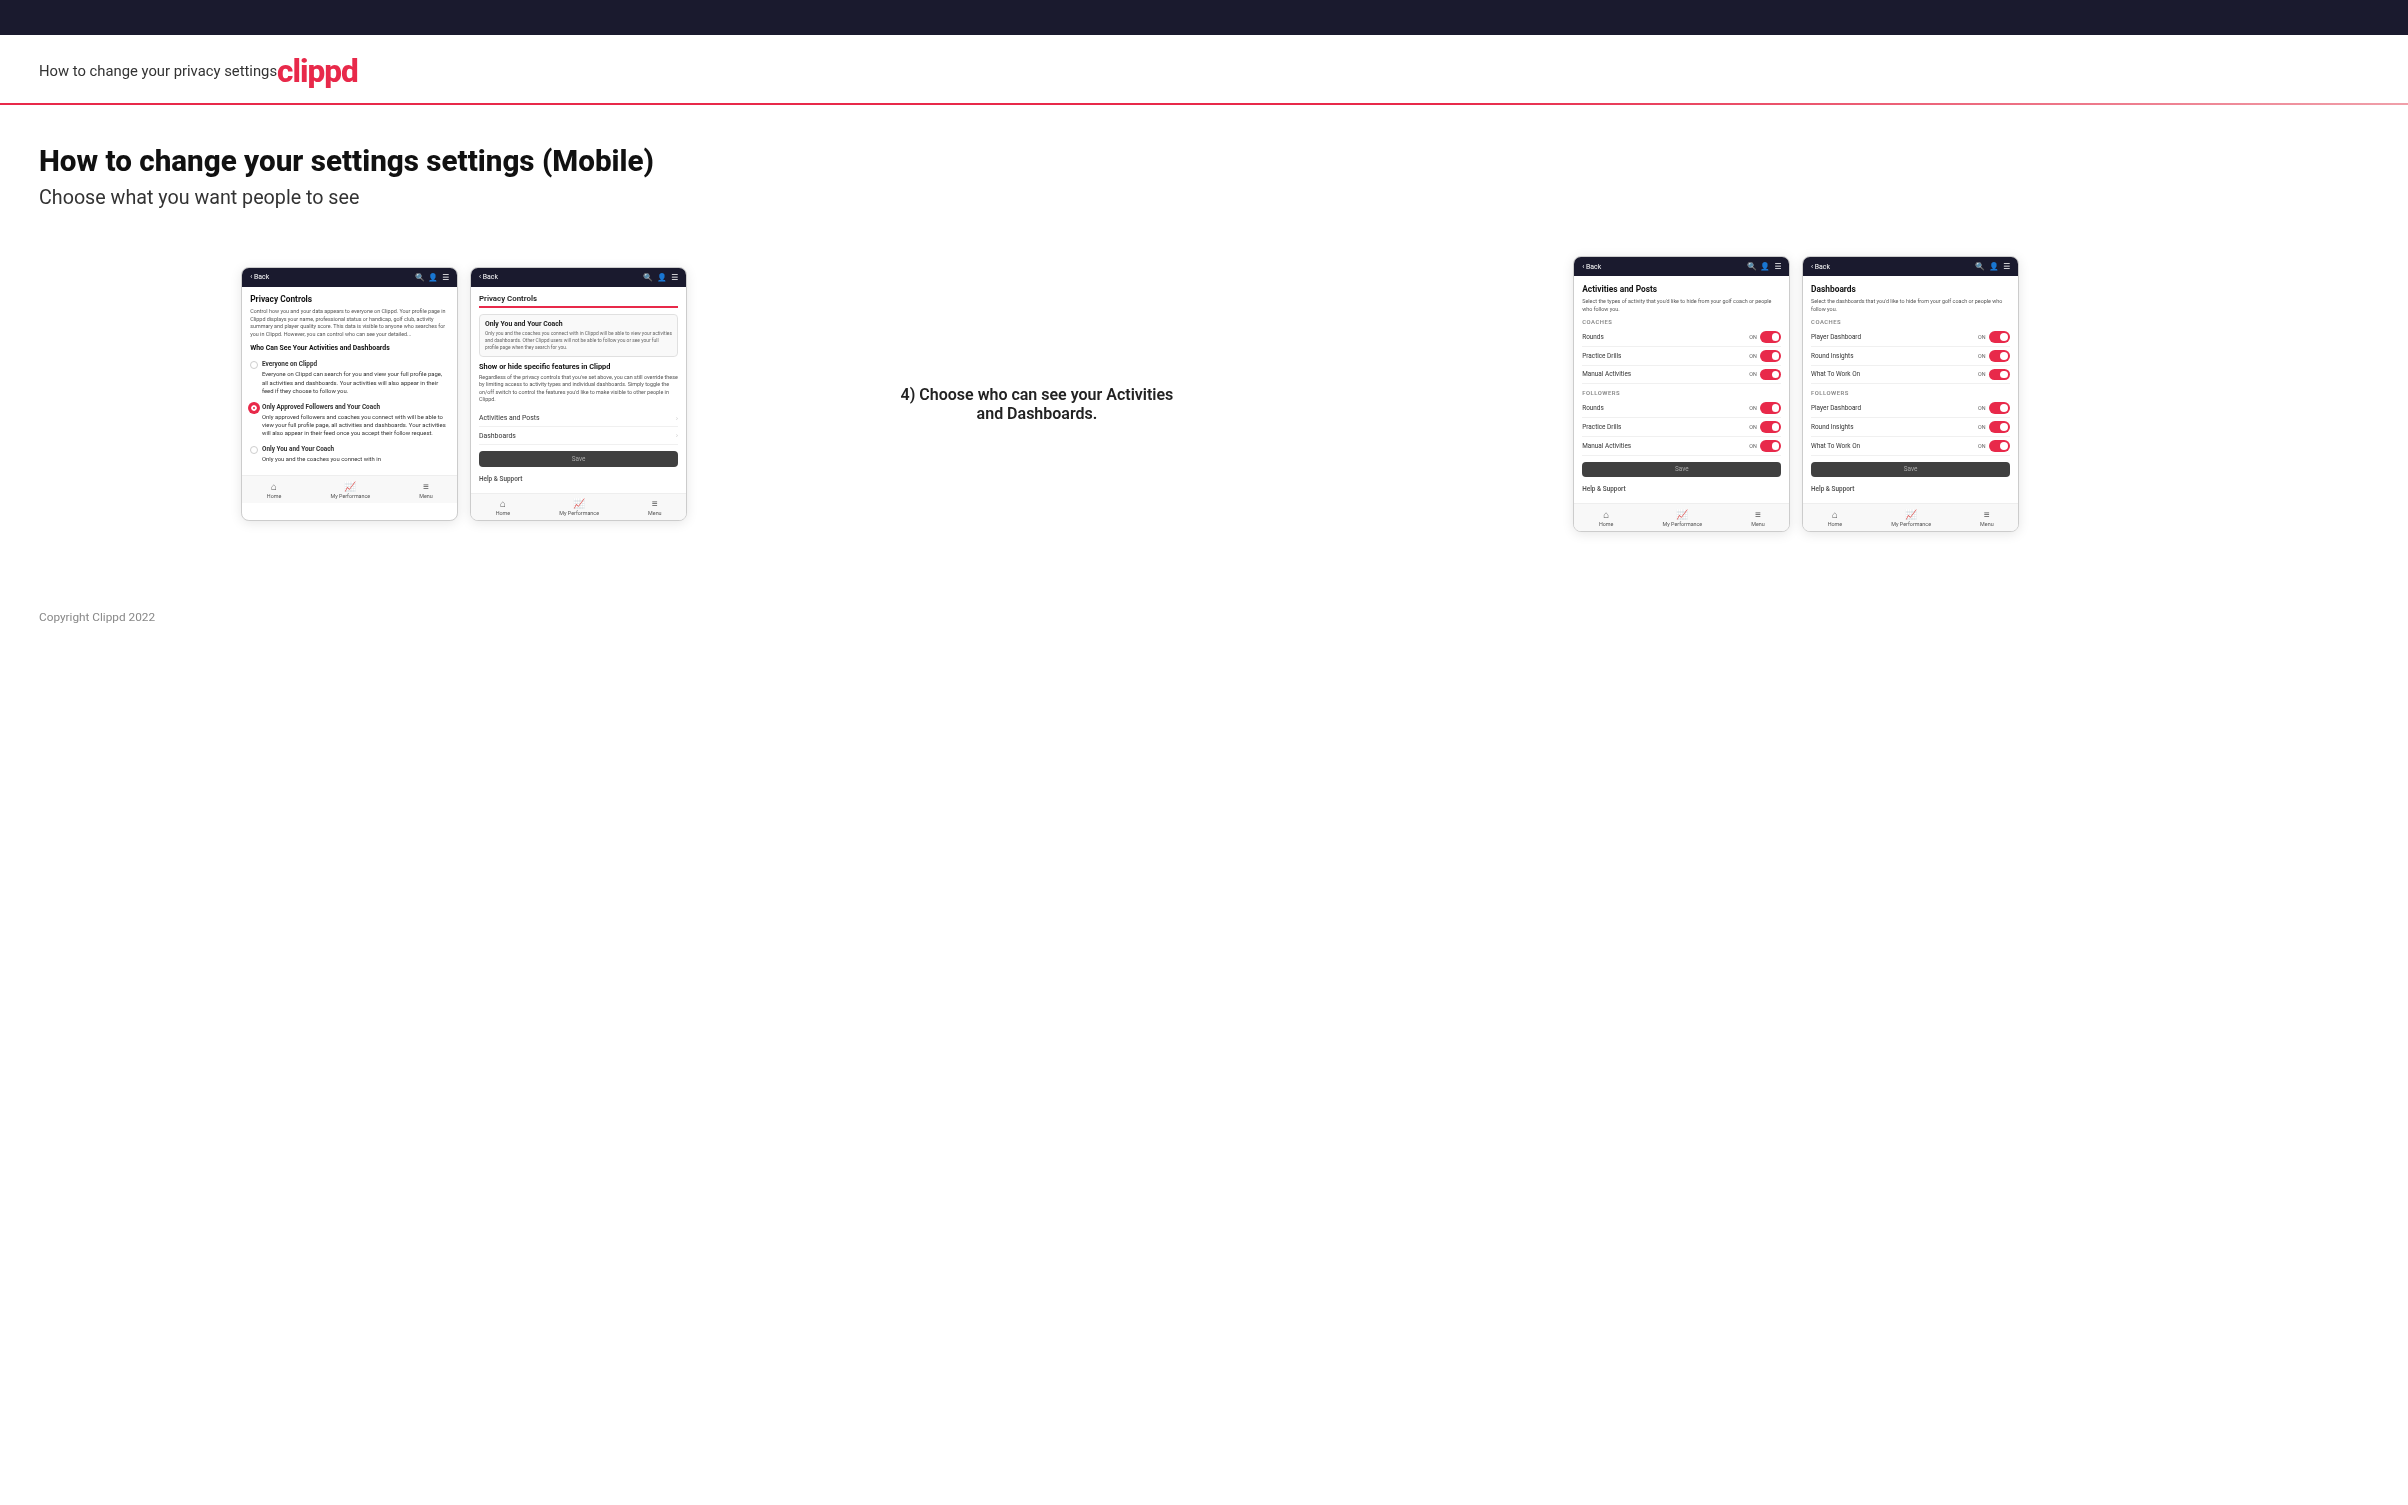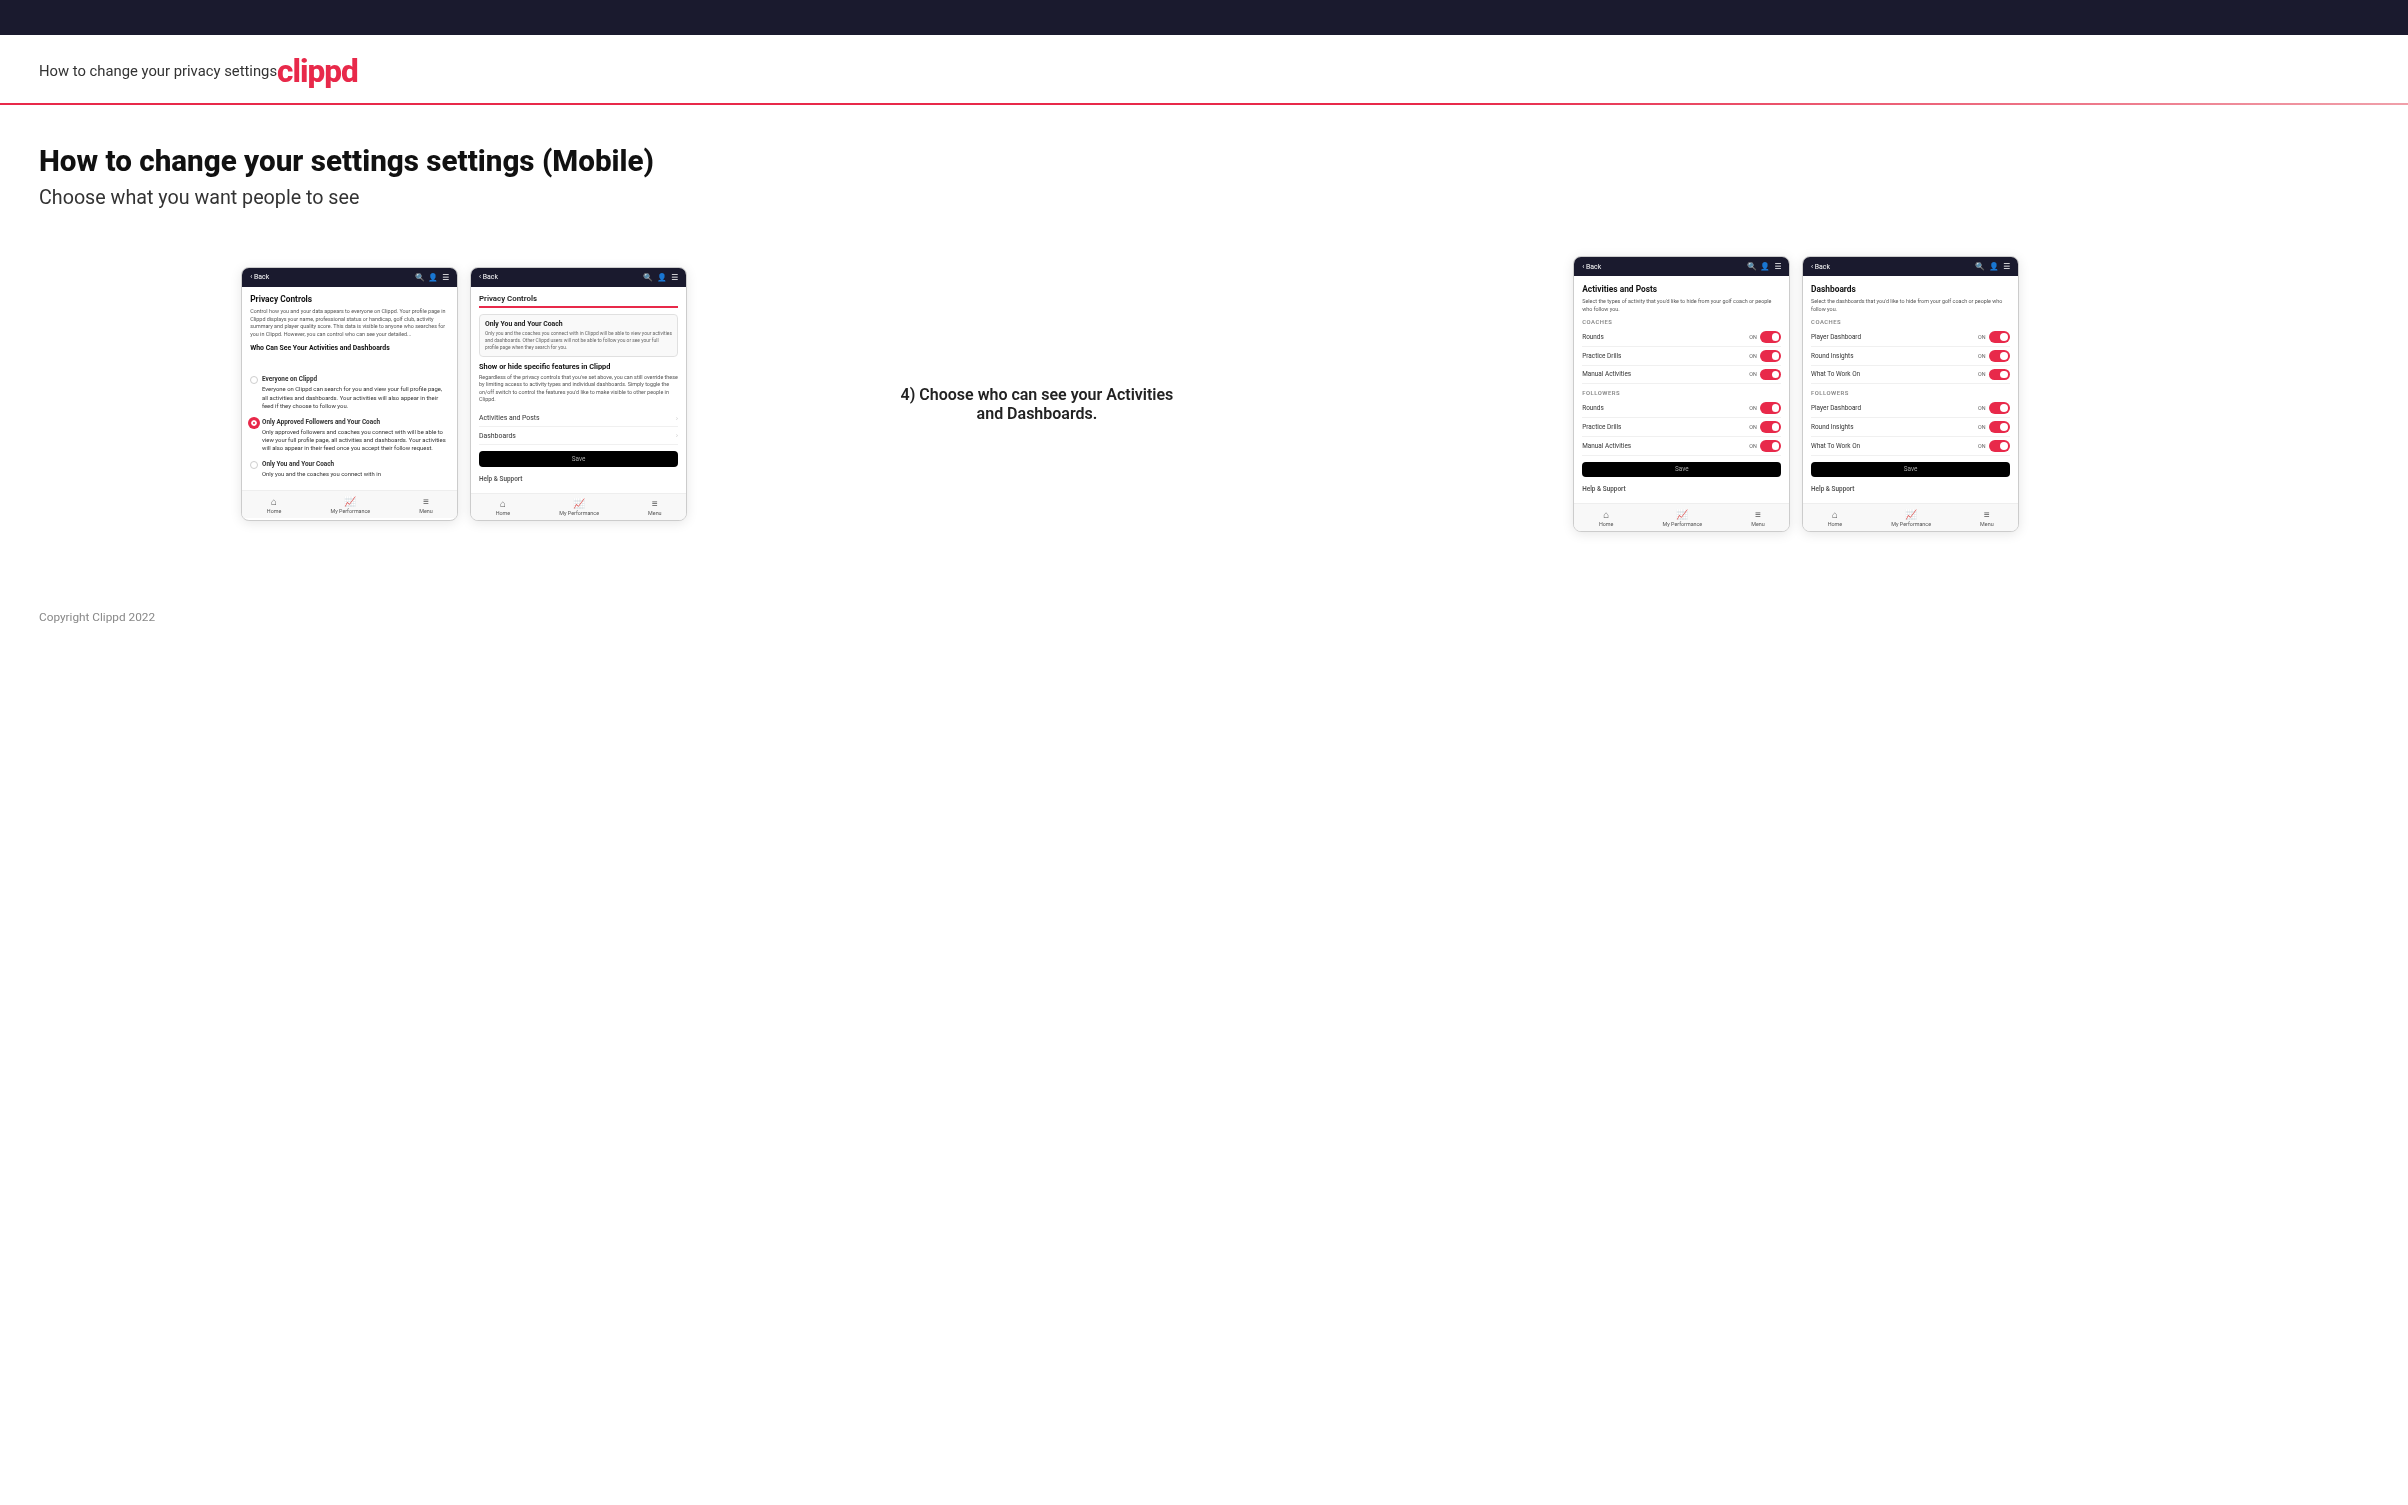--- a/index.html
+++ b/index.html
@@ -129,21 +129,21 @@
       content: '';
       position: absolute;
       right: 2px;
       top: 2px;
       width: 7.9px;
       height: 7.9px;
       background: #fff;
       border-radius: 50%;
     }
     .phone-save-btn {
-      background: #000000;
+      background: #404040;
       color: #aaa;
       border: none;
       border-radius: 3.9px;
       padding: 3.9px 0;
       width: 100%;
       font-size: 6.4px;
       text-align: center;
       margin: 5.9px 0 3.9px 0;
     }
     .phone-footer {
@@ -311,21 +311,21 @@
             <span class="back-btn">‹ Back</span>
             <div class="nav-icons">
               <span>🔍</span>
               <span>👤</span>
               <span>☰</span>
             </div>
           </div>
           <div class="phone-content">
             <div class="phone-section-title">Privacy Controls</div>
             <div class="phone-text">Control how you and your data appears to everyone on Clippd. Your profile page in Clippd displays your name, professional status or handicap, golf club, activity summary and player quality score. This data is visible to anyone who searches for you in Clippd. However, you can control who can see your detailed...</div>
-            <div class="phone-section-title" style="font-size:6.9px; margin-bottom:19px;">Who Can See Your Activities and Dashboards</div>
+            <div class="phone-section-title" style="font-size:6.9px; margin-bottom:4px;">Who Can See Your Activities and Dashboards</div>
 
             <div class="radio-option">
               <div class="radio-circle"></div>
               <div class="radio-text">
                 <strong>Everyone on Clippd</strong>
                 <span>Everyone on Clippd can search for you and view your full profile page, all activities and dashboards. Your activities will also appear in their feed if they choose to follow you.</span>
               </div>
             </div>
 
             <div class="radio-option">

